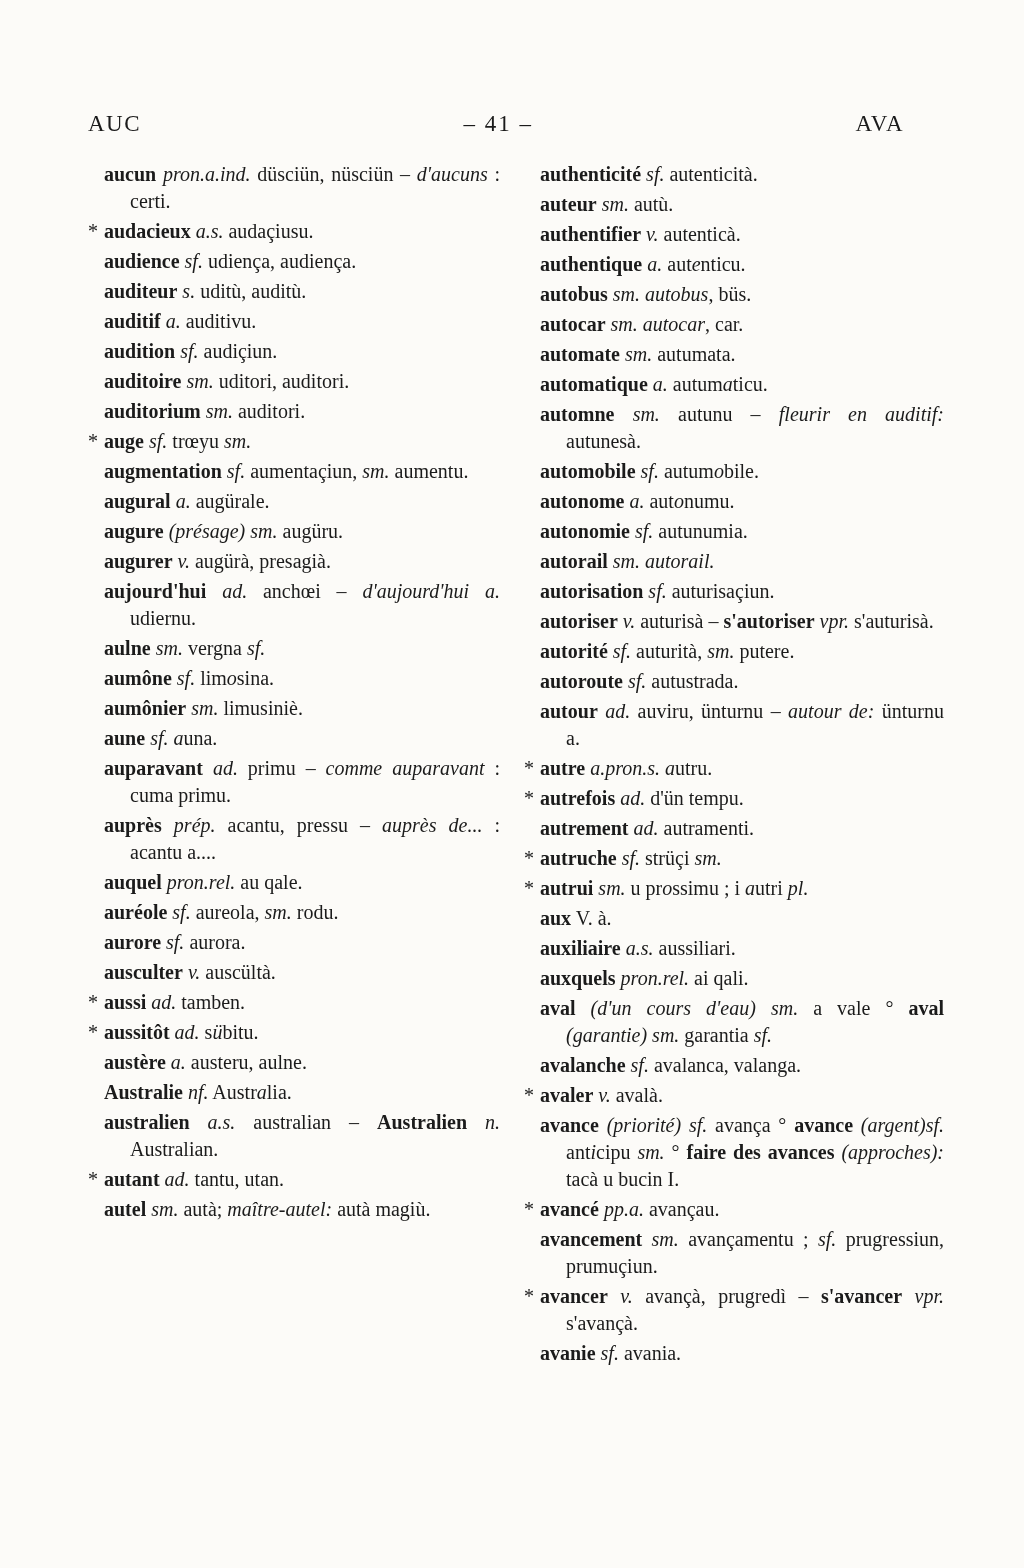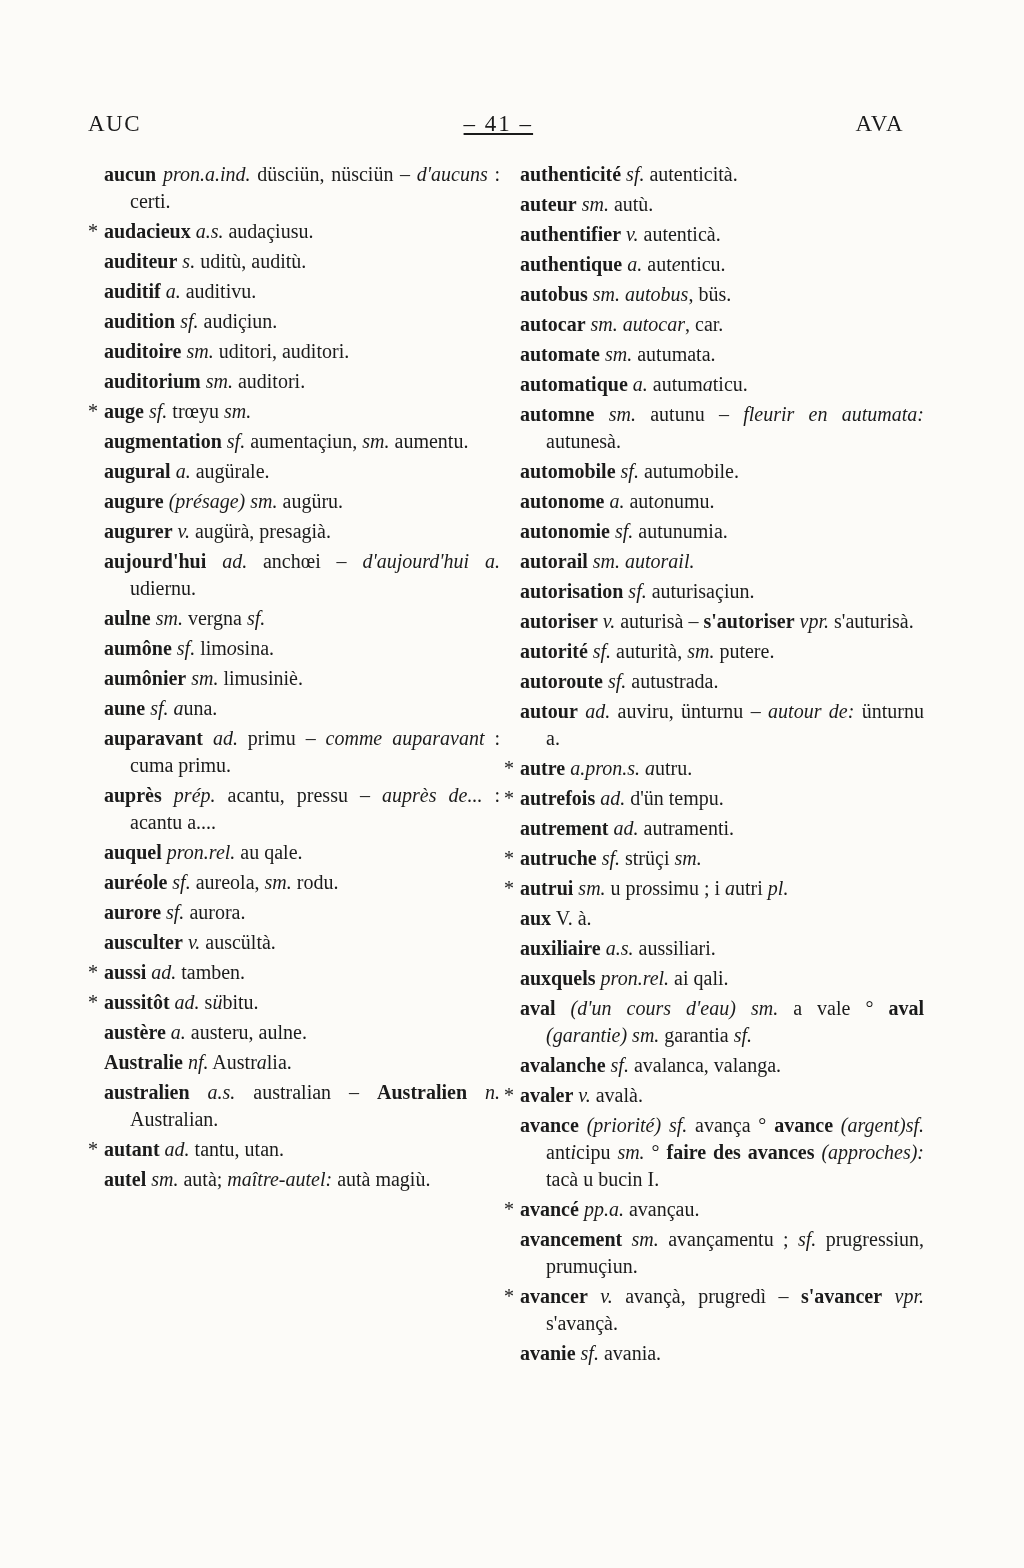--- a/index.html
+++ b/index.html
@@ -8,24 +8,25 @@
     width:1024px;height:1568px;box-sizing:border-box;overflow:hidden;
     background:#fcfbf8;color:#1b1b1b;
     font-family:"Liberation Serif","DejaVu Serif",serif;
     position:relative;margin:0 auto;
   }
   .header{
     display:flex;justify-content:space-between;align-items:flex-start;
     padding:112px 120px 0 88px;
     font-size:23px;letter-spacing:1.5px;line-height:1;
   }
-  .header .center{letter-spacing:2px;text-decoration:underline;}
+  .header .center{letter-spacing:2px;}
   .columns{
     display:flex;align-items:flex-start;
-    padding:26px 35px 0 88px;
+    padding:26px 80px 0 88px;
+    justify-content:space-between;
   }
   .col{width:412px;}
   .col + .col{margin-left:4px;width:420px;}
   .entry{
     position:relative;
     margin-left:16px;
     padding-left:26px;
     text-indent:-26px;
     font-size:20px;
     line-height:27px;
@@ -46,20 +47,21 @@
 <div class="page">
   <div class="header">
     <span class="left">AUC</span>
     <span class="center">– 41 –</span>
     <span class="right">AVA</span>
   </div>
   <div class="columns">
     <div class="col" id="col-0">
         <div class="entry"><span class="b">aucun</span><span class="r"> </span><span class="i">pron.a.ind.</span><span class="r"> düsciün, nüsciün – </span><span class="i">d'aucuns</span><span class="r"> : certi.</span></div>
         <div class="entry"><span class="star">*</span><span class="b">audacieux</span><span class="r"> </span><span class="i">a.s.</span><span class="r"> audaçiusu.</span></div>
+        <div class="entry"><span class="b">audience</span><span class="r"> </span><span class="i">sf.</span><span class="r"> udiença, audiença.</span></div>
         <div class="entry"><span class="b">auditeur</span><span class="r"> </span><span class="i">s.</span><span class="r"> uditù, auditù.</span></div>
         <div class="entry"><span class="b">auditif</span><span class="r"> </span><span class="i">a.</span><span class="r"> auditivu.</span></div>
         <div class="entry"><span class="b">audition</span><span class="r"> </span><span class="i">sf.</span><span class="r"> audiçiun.</span></div>
         <div class="entry"><span class="b">auditoire</span><span class="r"> </span><span class="i">sm.</span><span class="r"> uditori, auditori.</span></div>
         <div class="entry"><span class="b">auditorium</span><span class="r"> </span><span class="i">sm.</span><span class="r"> auditori.</span></div>
         <div class="entry"><span class="star">*</span><span class="b">auge</span><span class="r"> </span><span class="i">sf.</span><span class="r"> trœyu </span><span class="i">sm.</span></div>
         <div class="entry"><span class="b">augmentation</span><span class="r"> </span><span class="i">sf.</span><span class="r"> aumentaçiun, </span><span class="i">sm.</span><span class="r"> aumentu.</span></div>
         <div class="entry"><span class="b">augural</span><span class="r"> </span><span class="i">a.</span><span class="r"> augürale.</span></div>
         <div class="entry"><span class="b">augure</span><span class="r"> </span><span class="i">(présage) sm.</span><span class="r"> augüru.</span></div>
         <div class="entry"><span class="b">augurer</span><span class="r"> </span><span class="i">v.</span><span class="r"> augürà, presagià.</span></div>
@@ -84,21 +86,21 @@
       </div>
     <div class="col" id="col-1">
         <div class="entry"><span class="b">authenticité</span><span class="r"> </span><span class="i">sf.</span><span class="r"> autenticità.</span></div>
         <div class="entry"><span class="b">auteur</span><span class="r"> </span><span class="i">sm.</span><span class="r"> autù.</span></div>
         <div class="entry"><span class="b">authentifier</span><span class="r"> </span><span class="i">v.</span><span class="r"> autenticà.</span></div>
         <div class="entry"><span class="b">authentique</span><span class="r"> </span><span class="i">a.</span><span class="r"> aut</span><span class="i">e</span><span class="r">nticu.</span></div>
         <div class="entry"><span class="b">autobus</span><span class="r"> </span><span class="i">sm.</span><span class="r"> </span><span class="i">autobus</span><span class="r">, büs.</span></div>
         <div class="entry"><span class="b">autocar</span><span class="r"> </span><span class="i">sm.</span><span class="r"> </span><span class="i">autocar</span><span class="r">, car.</span></div>
         <div class="entry"><span class="b">automate</span><span class="r"> </span><span class="i">sm.</span><span class="r"> autumata.</span></div>
         <div class="entry"><span class="b">automatique</span><span class="r"> </span><span class="i">a.</span><span class="r"> autum</span><span class="i">a</span><span class="r">ticu.</span></div>
-        <div class="entry"><span class="b">automne</span><span class="r"> </span><span class="i">sm.</span><span class="r"> autunu – </span><span class="i">fleurir en autumata:</span><span class="r"> autunesà.</span></div>
+        <div class="entry"><span class="b">automne</span><span class="r"> </span><span class="i">sm.</span><span class="r"> autunu – </span><span class="i">fleurir en auditif:</span><span class="r"> autunesà.</span></div>
         <div class="entry"><span class="b">automobile</span><span class="r"> </span><span class="i">sf.</span><span class="r"> autum</span><span class="i">o</span><span class="r">bile.</span></div>
         <div class="entry"><span class="b">autonome</span><span class="r"> </span><span class="i">a.</span><span class="r"> aut</span><span class="i">o</span><span class="r">numu.</span></div>
         <div class="entry"><span class="b">autonomie</span><span class="r"> </span><span class="i">sf.</span><span class="r"> autunumia.</span></div>
         <div class="entry"><span class="b">autorail</span><span class="r"> </span><span class="i">sm.</span><span class="r"> </span><span class="i">autorail.</span></div>
         <div class="entry"><span class="b">autorisation</span><span class="r"> </span><span class="i">sf.</span><span class="r"> auturisaçiun.</span></div>
         <div class="entry"><span class="b">autoriser</span><span class="r"> </span><span class="i">v.</span><span class="r"> auturisà – </span><span class="b">s'autoriser</span><span class="r"> </span><span class="i">vpr.</span><span class="r"> s'auturisà.</span></div>
         <div class="entry"><span class="b">autorité</span><span class="r"> </span><span class="i">sf.</span><span class="r"> auturità, </span><span class="i">sm.</span><span class="r"> putere.</span></div>
         <div class="entry"><span class="b">autoroute</span><span class="r"> </span><span class="i">sf.</span><span class="r"> autustrada.</span></div>
         <div class="entry"><span class="b">autour</span><span class="r"> </span><span class="i">ad.</span><span class="r"> auviru, ünturnu – </span><span class="i">autour de:</span><span class="r"> ünturnu a.</span></div>
         <div class="entry"><span class="star">*</span><span class="b">autre</span><span class="r"> </span><span class="i">a.pron.s.</span><span class="r"> </span><span class="i">a</span><span class="r">utru.</span></div>

